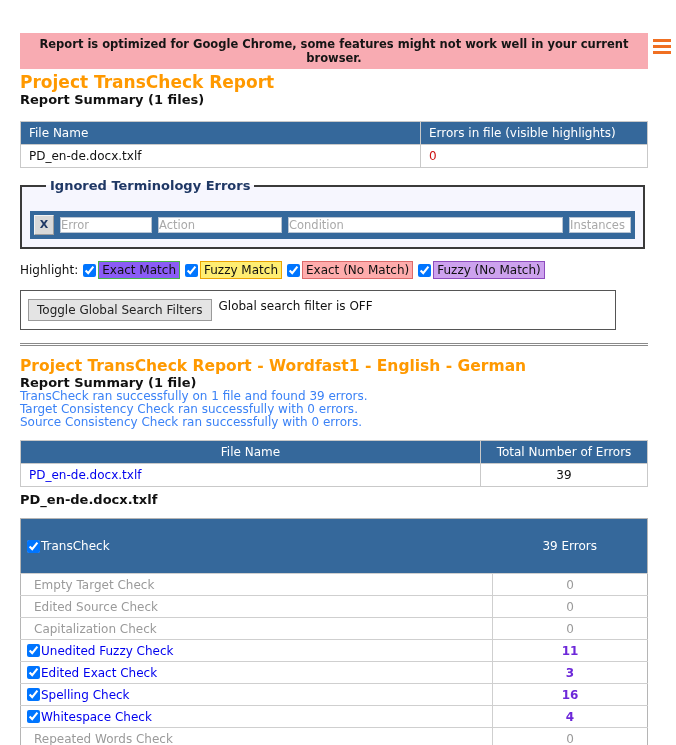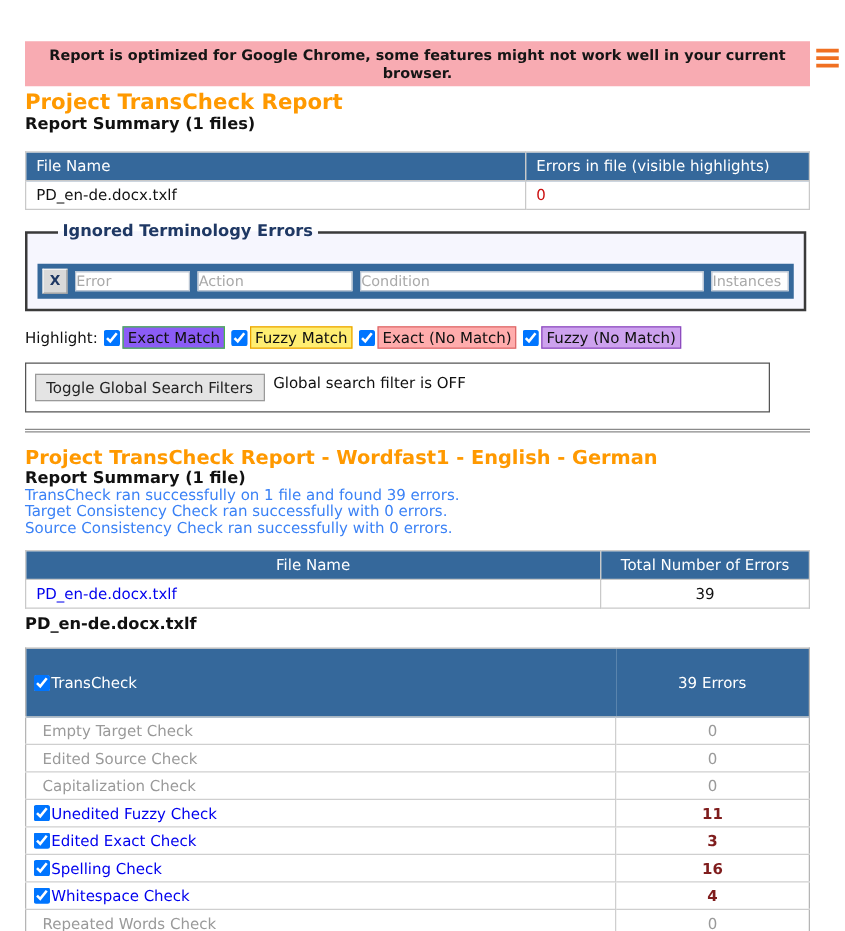--- a/index.html
+++ b/index.html
@@ -70,21 +70,21 @@
 
   .file-head { font-size:13px; font-weight:bold; margin-top:5px; }
 
   .t3 { margin-top:11px; border:1px solid #b5b5b5; }
   .t3 th { text-align:left; padding:20px 6px; }
   .t3 th.num { text-align:center; width:155px; }
   .t3 td { border-top:1px solid #cfcfcf; padding:2px 6px; height:22px; }
   .t3 td.num { border-left:1px solid #cfcfcf; text-align:center; }
   .t3 .off td { color:#9a9a9a; }
   .t3 .off td:first-child { padding-left:13px; }
-  .t3 .on td.num { font-weight:bold; color:#7f1d1d; }
+  .t3 .on td.num { font-weight:bold; color:#6d28d9; }
   .t3 .chk { display:flex; align-items:center; }
   .t3 input { margin:0 1px 0 0; width:13px; height:13px; }
   .hdr-chk { display:flex; align-items:center; gap:1px; }
   .hdr-chk input { margin:0; width:13px; height:13px; }
 </style>
 </head>
 <body>
 
 <div class="page">
 

